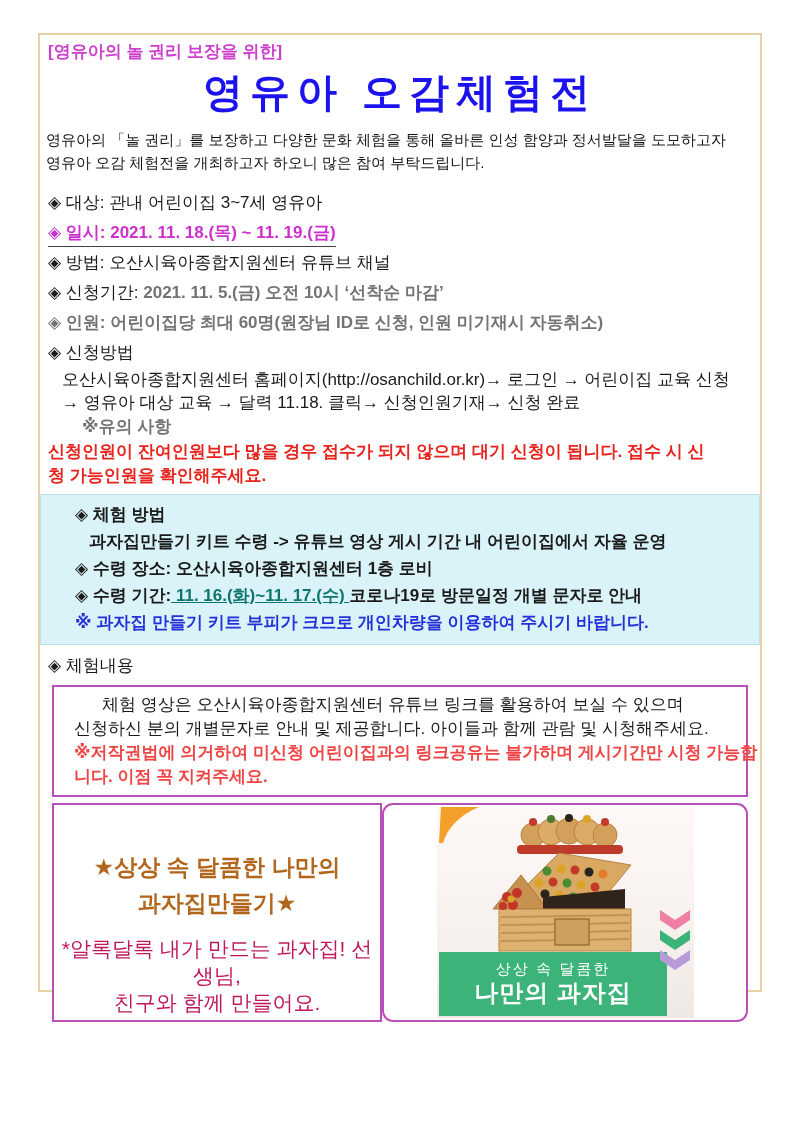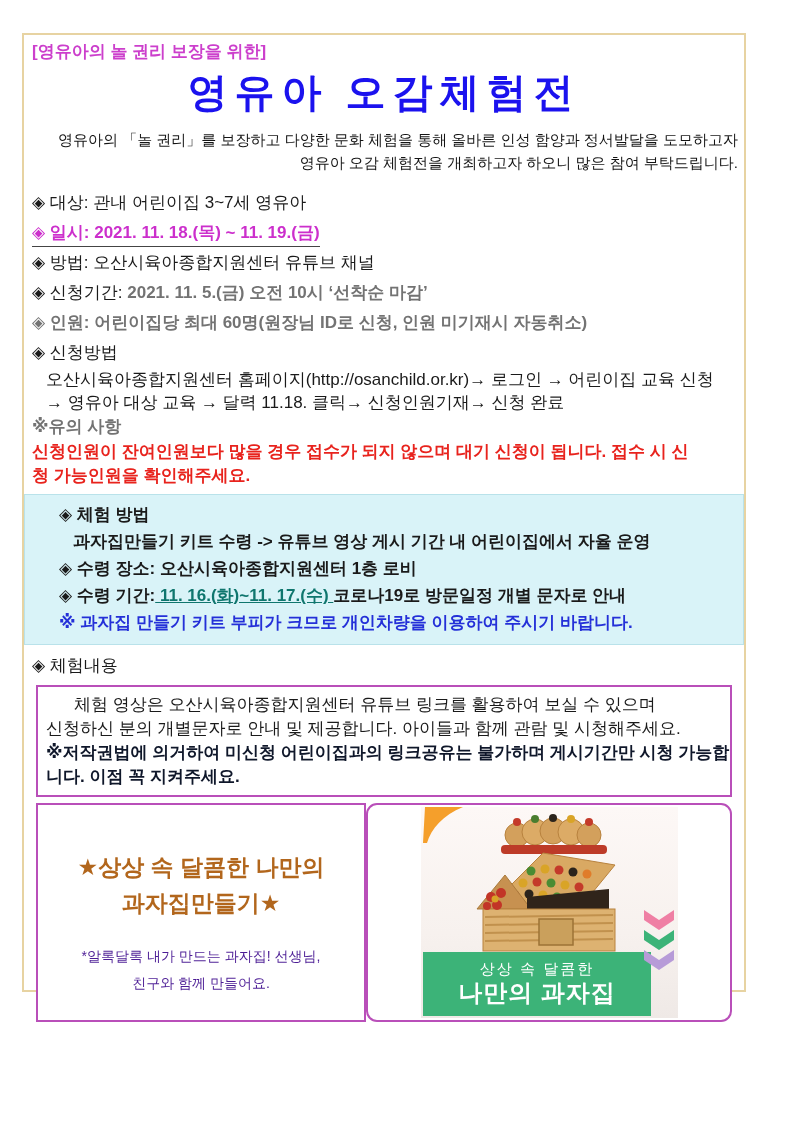--- a/index.html
+++ b/index.html
@@ -1,52 +1,52 @@
 <!DOCTYPE html>
 <html><head>
 <meta charset="utf-8">
 <style>
   html,body{margin:0;padding:0;background:#ffffff;}
   body{width:800px;height:1132px;position:relative;overflow:hidden;
        font-family:"Liberation Sans","DejaVu Sans",sans-serif;color:#1a1a1a;}
-  .doc{position:absolute;left:22px;top:33px;width:724px;height:959px;
+  .doc{position:absolute;left:38px;top:33px;width:724px;height:959px;
        border:2px solid #e7d3a2;box-sizing:border-box;background:#fff;}
 
   .tagline{margin:5px 0 0 8px;font-size:17px;font-weight:bold;color:#cc3fcc;}
   .title{margin:2px 0 8px 0;text-align:center;font-size:40px;font-weight:bold;
-         color:#1b12ee;letter-spacing:7px;font-family:Liberation Serif, serif;}
-  .intro{text-align:right;font-size:15px;line-height:23px;color:#141414;margin:0 6px;}
+         color:#1b12ee;letter-spacing:7px;}
+  .intro{text-align:left;font-size:15px;line-height:23px;color:#141414;margin:0 6px;}
 
   .info-list{margin:14px 0 0 0;padding:0 8px;font-size:17px;}
   .iline{line-height:30px;white-space:nowrap;}
   .iline.sub{line-height:23px;padding-left:14px;}
   .magenta{color:#cc2fcc;font-weight:bold;}
   .u-dark{display:inline-block;border-bottom:1px solid #444;line-height:26px;}
   .red{color:#737373;font-weight:bold;}
   .redline{color:#e8231d;font-weight:bold;font-size:17px;line-height:24px;padding:0 8px;}
 
   .cyan-box{margin-top:6px;background:#d9f3f8;border:1px solid #b9e2ea;
             padding:6px 8px 8px 8px;font-size:17px;font-weight:bold;}
   .cyan-box .cline{line-height:27px;white-space:nowrap;margin-left:26px;}
   .cyan-box .indent{padding-left:14px;}
   .red-underline{color:#0f766e;text-decoration:underline;}
   .blue-note{color:#2430d8;}
 
   .content-label{font-size:17px;padding:0 8px;line-height:30px;margin-top:6px;}
 
   .pbox{border:2px solid #b94fb9;box-sizing:border-box;background:#fff;}
-  .video-box{margin:4px 12px 0 12px;padding:6px 8px;font-size:17px;}
+  .video-box{margin:4px 12px 0 12px;padding:6px 20px;font-size:17px;}
   .video-box .vline{line-height:24px;white-space:nowrap;}
   .video-box .first{text-indent:28px;}
-  .navy{color:#0f172a;font-weight:bold;}
+  .navy{color:#ef4444;font-weight:bold;}
 
   .bottom-row{display:flex;margin:6px 12px 0 12px;gap:0;height:219px;}
   .star-box{flex:0 0 330px;text-align:center;padding-top:44px;box-sizing:border-box;}
   .star-title{font-size:23px;font-weight:bold;color:#b2661c;line-height:36px;}
-  .star-desc{margin-top:22px;font-size:14px;color:#4c1d95;line-height:27px;}
+  .star-desc{margin-top:14px;font-size:21px;color:#be185d;line-height:27px;}
 
   .photo-box{flex:1;position:relative;border-radius:11px;}
   .photo{position:absolute;left:53px;top:2px;width:257px;height:211px;
          background:linear-gradient(180deg,#fdf8f6 0%,#f7f1ee 60%,#efe9e6 100%);}
   .crescent{position:absolute;left:2px;top:0;width:44px;height:36px;overflow:hidden;}
   .banner{position:absolute;left:2px;bottom:2px;width:228px;height:64px;background:#3cb378;
           color:#fff;text-align:center;box-sizing:border-box;padding-top:8px;}
   .banner .b1{font-size:15px;letter-spacing:2px;line-height:18px;}
   .banner .b2{font-size:24px;font-weight:bold;line-height:30px;letter-spacing:1px;}
   .chevrons{position:absolute;right:2px;bottom:46px;width:34px;height:62px;}
@@ -66,21 +66,21 @@
 
   <div class="info-list">
     <div class="iline">◈ 대상: 관내 어린이집 3~7세 영유아</div>
     <div class="iline"><span class="magenta u-dark">◈ 일시: 2021. 11. 18.(목) ~ 11. 19.(금)</span></div>
     <div class="iline">◈ 방법: 오산시육아종합지원센터 유튜브 채널</div>
     <div class="iline"><span>◈ 신청기간: </span><span class="red">2021. 11. 5.(금) 오전 10시 ‘선착순 마감’</span></div>
     <div class="iline red">◈ 인원: 어린이집당 최대 60명(원장님 ID로 신청, 인원 미기재시 자동취소)</div>
     <div class="iline">◈ 신청방법</div>
     <div class="iline sub">오산시육아종합지원센터 홈페이지(http://osanchild.or.kr)→ 로그인 → 어린이집 교육 신청</div>
     <div class="iline sub">→ 영유아 대상 교육 → 달력 11.18. 클릭→ 신청인원기재→ 신청 완료</div>
-    <div class="iline red" style="line-height:26px;">※유의 사항</div>
+    <div class="iline red" style="line-height:26px;margin-left:34px;">※유의 사항</div>
   </div>
   <div class="redline">신청인원이 잔여인원보다 많을 경우 접수가 되지 않으며 대기 신청이 됩니다. 접수 시 신</div>
   <div class="redline">청 가능인원을 확인해주세요.</div>
 
   <div class="cyan-box">
     <div class="cline">◈ 체험 방법</div>
     <div class="cline indent">과자집만들기 키트 수령 -&gt; 유튜브 영상 게시 기간 내 어린이집에서 자율 운영</div>
     <div class="cline">◈ 수령 장소: 오산시육아종합지원센터 1층 로비</div>
     <div class="cline"><span>◈ 수령 기간:</span><span class="red-underline"> 11. 16.(화)~11. 17.(수) </span><span>코로나19로 방문일정 개별 문자로 안내</span></div>
     <div class="cline blue-note">※ 과자집 만들기 키트 부피가 크므로 개인차량을 이용하여 주시기 바랍니다.</div>

